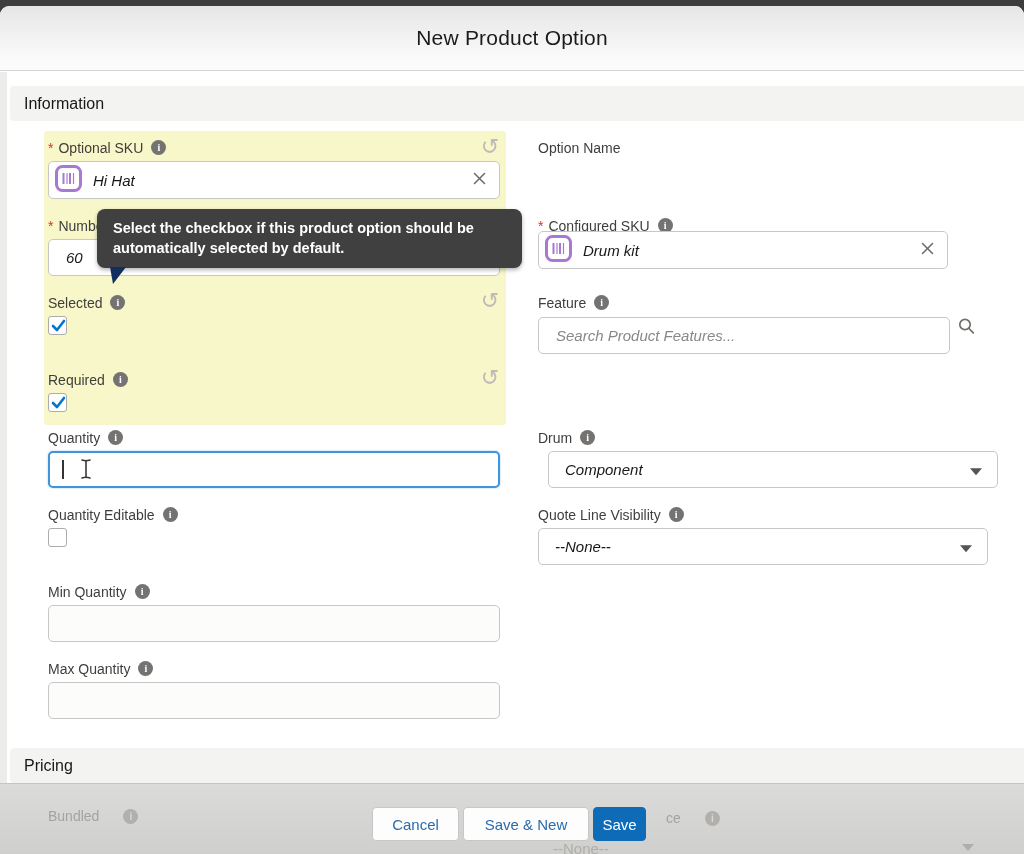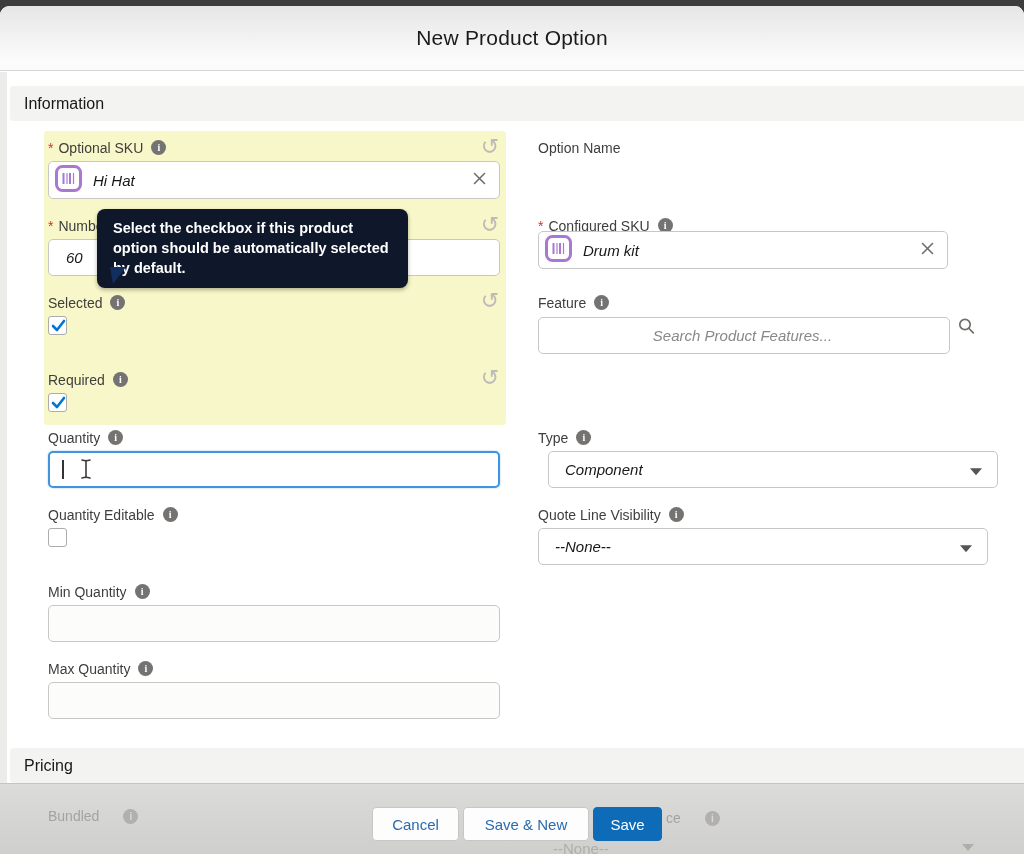--- a/index.html
+++ b/index.html
@@ -69,22 +69,22 @@
     border-top:7px solid #555;
   }
   .search-icon { position:absolute; right:13px; top:50%; transform:translateY(-50%); }
   .cb {
     position:absolute; width:19px; height:19px; background:#fff;
     border:1px solid #aeacaa; border-radius:3px;
   }
   .cb svg { display:none; position:absolute; left:1px; top:0; }
   .cb.checked svg { display:block; }
   .tooltip {
-    position:absolute; left:97px; top:203px; width:311px;
-    background:#0f172a; color:#fff; border-radius:8px;
+    position:absolute; left:97px; top:203px; width:425px;
+    background:#404040; color:#fff; border-radius:8px;
     padding:9px 16px 10px 16px; font-size:14.5px; font-weight:bold;
     line-height:20px; z-index:6; box-shadow:0 2px 4px rgba(0,0,0,.3);
   }
   .tooltip-arrow {
     position:absolute; left:110px; top:261px; z-index:6;
     width:0; height:0;
     border-left:3px solid transparent; border-right:13px solid transparent;
     border-top:17px solid #112e5e;
   }
   .focused { border:2px solid #3e95dd !important; box-shadow:0 0 2px rgba(62,149,221,.5); }
@@ -261,30 +261,30 @@
               <line x1="12.5" y1="2.5" x2="2.5" y2="12.5"></line>
             </g>
           </svg>
       </span>
     </div>
 
     <div class="flabel" style="left:538px; top:288px;">
       <span>Feature</span>
       <span class="info">i</span>
     </div>
-    <input class="tbox" style="left: 538px; top: 311px; width: 412px; height: 37px; padding-right: 20px; text-align: center;" placeholder="Search Product Features...">
+    <input class="tbox" style="left: 538px; top: 311px; width: 412px; height: 37px; padding-right: 20px;" placeholder="Search Product Features...">
     <span class="search-icon" style="position:absolute; left:958px; top:322px;">
       <svg width="17" height="17" viewBox="0 0 17 17">
           <circle cx="7" cy="7" r="5.2" fill="none" stroke="#706e6b" stroke-width="1.7"></circle>
           <line x1="11" y1="11" x2="15.3" y2="15.3" stroke="#706e6b" stroke-width="1.7" stroke-linecap="round"></line>
         </svg>
     </span>
 
     <div class="flabel" style="left:538px; top:423px;">
-      <span>Type</span>
+      <span>Drum</span>
       <span class="info">i</span>
     </div>
     <div class="tbox selbox" style="left:548px; top:445px; width:450px; height:37px;">
       <span>Component</span>
       <span class="dd-caret"></span>
     </div>
 
     <div class="flabel" style="left:538px; top:500px;">
       <span>Quote Line Visibility</span>
       <span class="info">i</span>
@@ -305,17 +305,17 @@
       </div>
       <div class="dim-label" style="left:666px; top:26px;">
         <span>ce</span>
         <span class="dim-info">i</span>
       </div>
       <div class="dim-value" style="left:553px; top:56px;">--None--</div>
       <span class="dim-caret" style="left:962px; top:60px;"></span>
 
       <div class="btn btn-neutral" style="left:372px; top:23px; width:87px;">Cancel</div>
       <div class="btn btn-neutral" style="left:463px; top:23px; width:126px;">Save &amp; New</div>
-      <div class="btn btn-brand" style="left:593px; top:23px; width:69px;">Save</div>
+      <div class="btn btn-brand" style="left:593px; top:23px; width:53px;">Save</div>
     </div>
 
   </div>
 </div>
 
 </body></html>

